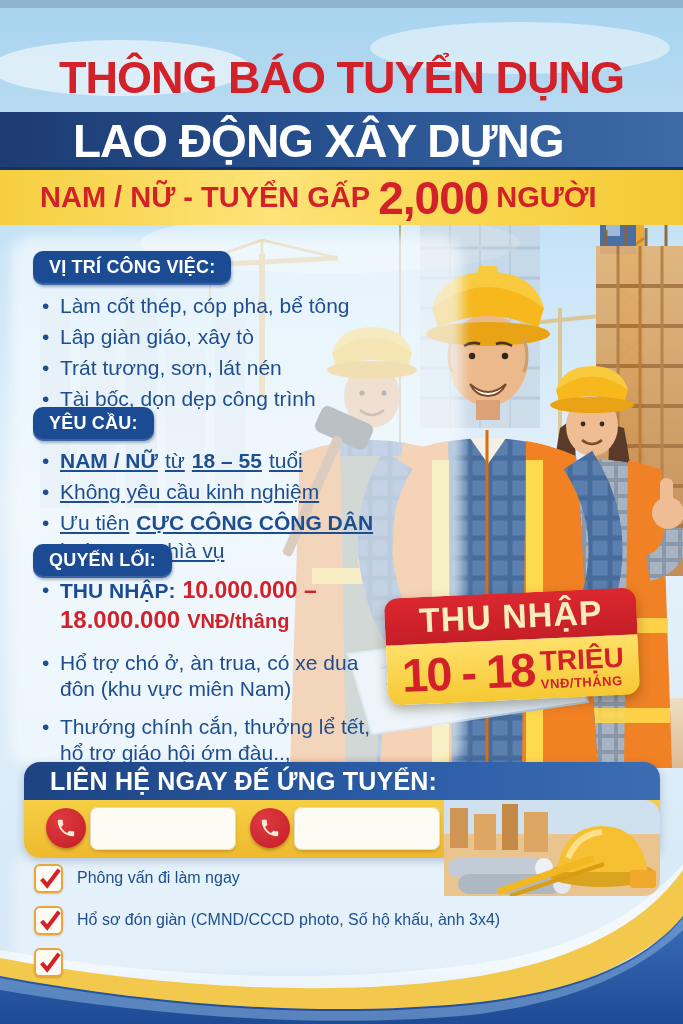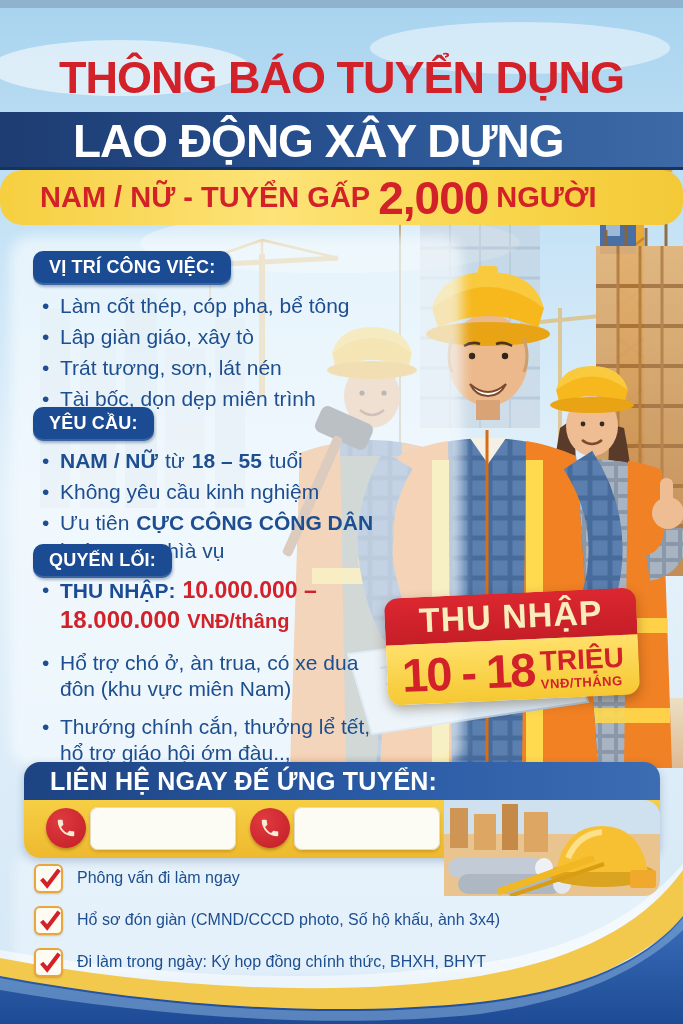--- a/index.html
+++ b/index.html
@@ -13,21 +13,21 @@
 
   
   .title{left:0;top:44px;width:683px;text-align:center;color:#d3212a;
     font-size:45px;font-weight:bold;letter-spacing:-1px;z-index:3;}
   .banner-blue{left:0;top:104px;width:683px;height:58px;z-index:3;
     background:linear-gradient(90deg,#1d3c72 0%,#27508f 45%,#35619f 75%,#3f6ca8 100%);
     box-shadow:0 -3px 0 #16325f inset;display:flex;align-items:center;padding-left:35px;}
   .banner-blue span{color:#ffffff;font-size:46px;font-weight:bold;letter-spacing:-1px;margin-left:38px;}
   .banner-yellow{left:0;top:162px;width:683px;height:55px;z-index:3;
     background:linear-gradient(90deg,#f6cf3f 0%,#fde378 40%,#f8d549 75%,#f3c937 100%);
-    display:flex;align-items:center;color:#d3212a;border-radius:22px;}
+    display:flex;align-items:center;color:#d3212a;}
   .banner-yellow .sub1{font-size:29px;font-weight:bold;margin-left:40px;}
   .banner-yellow .sub2{font-size:46px;font-weight:bold;margin:0 8px;letter-spacing:-1px;}
   .banner-yellow .sub3{font-size:29px;font-weight:bold;}
 
   
   .badge{z-index:3;background:#1b4c93;color:#fff;font-weight:bold;font-size:18px;
     padding:6px 16px 7px;border-radius:10px;letter-spacing:.2px;
     box-shadow:inset 0 -2px 0 rgba(255,255,255,.15), 1px 2px 3px rgba(23,50,90,.35);}
 
   
@@ -247,25 +247,25 @@
     <span class="sub1">NAM / NỮ - TUYỂN GẤP</span>
     <span class="sub2">2,000</span>
     <span class="sub3">NGƯỜI</span>
   </div>
 
   <div class="abs badge" style="left:33px;top:243px;">VỊ TRÍ CÔNG VIỆC:</div>
   <div class="abs list" style="left:42px;top:282px;width:340px;">
     <div class="li">Làm cốt thép, cóp pha, bể tông</div>
     <div class="li">Lâp giàn giáo, xây tò</div>
     <div class="li">Trát tương, sơn, lát nén</div>
-    <div class="li">Tài bốc, dọn dẹp miên trình</div>
+    <div class="li">Tài bốc, dọn dẹp công trình</div>
   </div>
 
   <div class="abs badge" style="left:33px;top:399px;">YÊU CẦU:</div>
-  <div class="abs list" style="left:42px;top:437px;width:360px;">
+  <div class="abs list" style="left:42px;top:437px;width:360px;text-decoration:underline;">
     <div class="li">
       <span class="b gap-r">NAM / NỮ</span><span class="gap-r">từ</span><span class="b gap-r">18 – 55</span><span>tuổi</span>
     </div>
     <div class="li">Không yêu cầu kinh nghiệm</div>
     <div class="li">
       <span class="gap-r">Ưu tiên</span><span class="b">CỰC CÔNG CÔNG DÂN</span>
     </div>
     <div class="cont">hoàn tợt nghìà vụ</div>
   </div>
 
@@ -360,21 +360,20 @@
         </svg>
       </div>
       <span class="check-label">Hổ sơ đón giàn (CMND/CCCD photo, Số hộ khấu, ành 3x4)</span>
     </div>
     <div class="check-row">
       <div class="checkbox">
         <svg width="22" height="22" viewBox="0 0 24 24" style="overflow:visible;">
           <path d="M4 12 L10 19 L23 2" stroke="#d3212a" stroke-width="4.5" fill="none"></path>
         </svg>
       </div>
-      <span class="check-label">Đi làm trong ngày: Ký họp đồng chính thức, BHXH, BHYT</span>
     </div>
   </div>
 
   <svg class="abs wavesvg" width="683" height="1024" viewBox="0 0 683 1024" style="pointer-events:none;">
     <defs>
       <linearGradient id="waveGrad" x1="0" y1="0" x2="0" y2="1">
         <stop offset="0" stop-color="#3a6db8"></stop>
           <stop offset="1" stop-color="#1c4893"></stop>
       </linearGradient>
     </defs>

